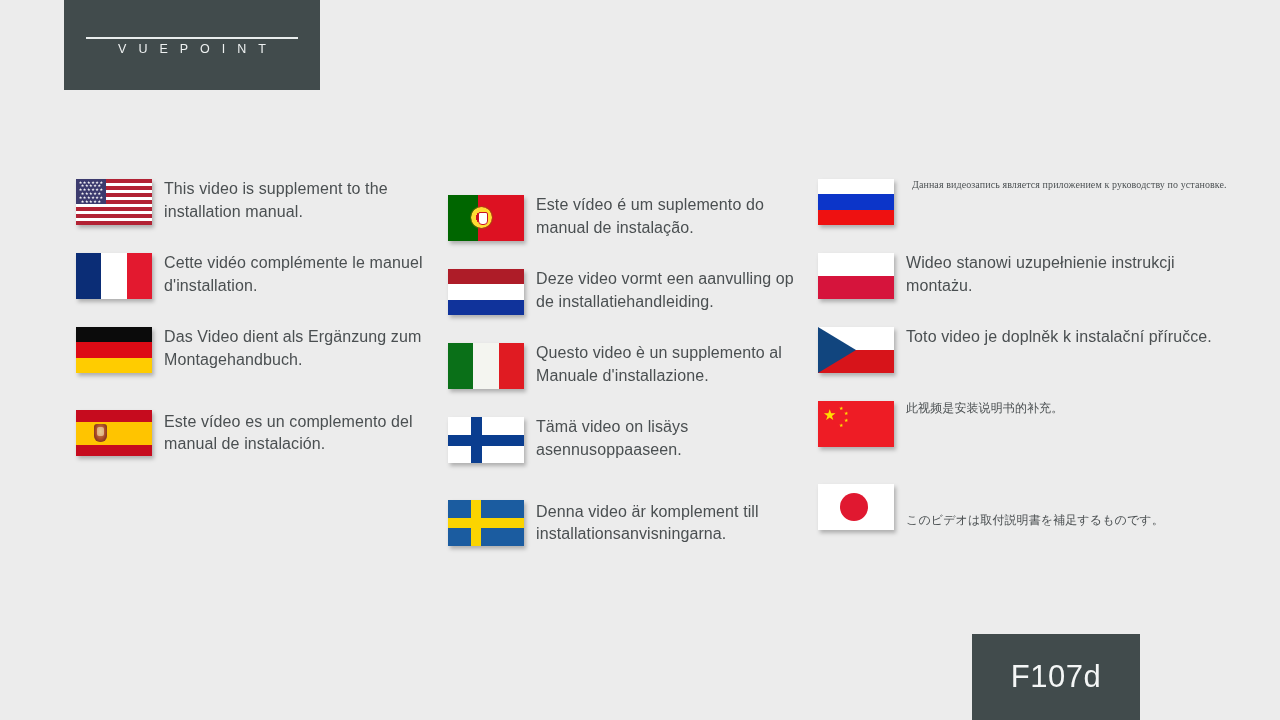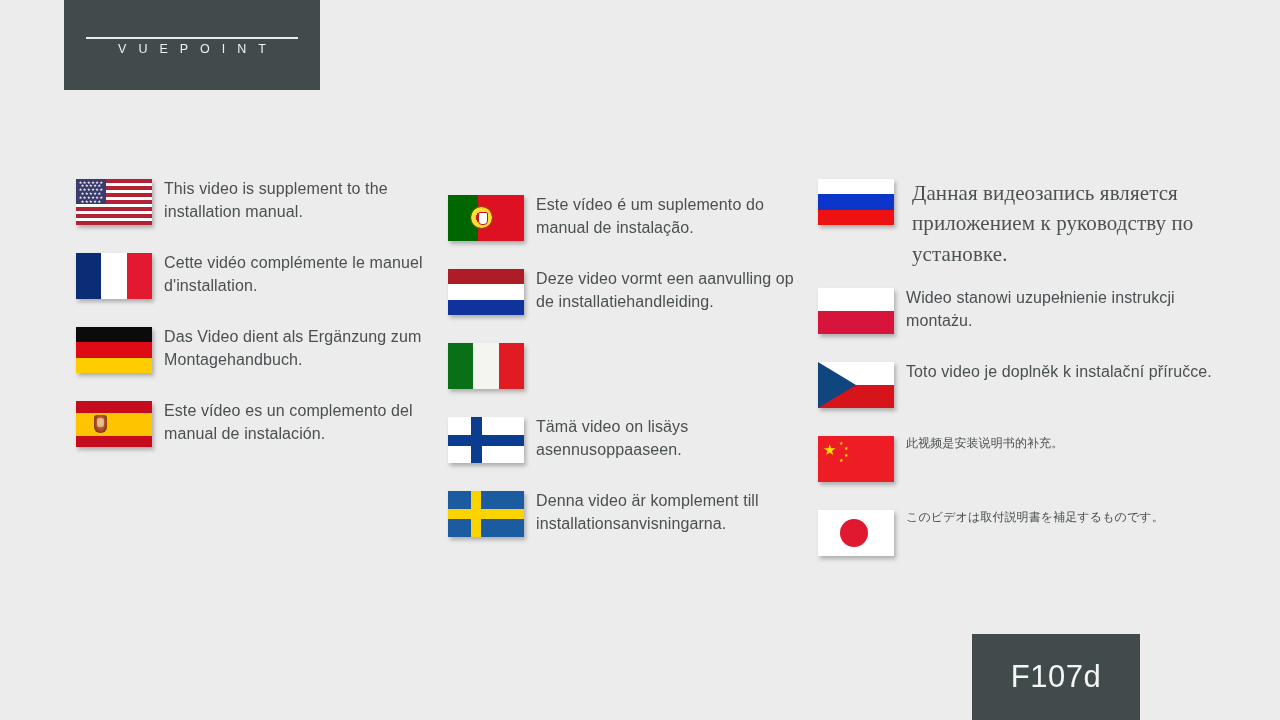--- a/index.html
+++ b/index.html
@@ -69,21 +69,21 @@
   #col-1 { left: 76px;  top: 176px; width: 360px; }
   #col-2 { left: 448px; top: 192px; width: 360px; }
   #col-3 { left: 818px; top: 176px; width: 420px; }
 
   .lang-row {
     display: flex;
     align-items: flex-start;
     margin-bottom: 16px;
     min-height: 58px;
   }
-  .lang-row:last-child { margin-bottom: 0; }
+  .lang-row:last-child { margin-bottom: 0; align-items: flex-end; }
 
   .flag {
     position: relative;
     width: 76px;
     height: 46px;
     flex: 0 0 76px;
     overflow: hidden;
     box-shadow: 2px 3px 4px rgba(0,0,0,0.26);
     background: #fff;
     margin-top: 3px;
@@ -92,24 +92,25 @@
   .lang-text {
     margin-left: 12px;
     font-size: 16px;
     line-height: 1.42;
     color: #4a4f51;
     letter-spacing: 0.1px;
     padding-top: 2px;
   }
   .lang-text.serif {
     font-family: "Liberation Serif", serif;
-    font-size: 21px;
+    font-size: 10px;
     line-height: 1.45;
     margin-left: 18px;
     color: #4c5153;
+    text-align: right;
   }
   .lang-text.cjk {
     font-family: Liberation Mono, monospace;
     font-size: 12px;
     line-height: 1.5;
   }
 
   
   .stripe-h { position: absolute; left: 0; width: 100%; }
   .stripe-v { position: absolute; top: 0; height: 100%; }
@@ -322,20 +323,21 @@
     </div>
     <div class="lang-text">Deze video vormt een aanvulling op de installatiehandleiding.</div>
   </div>
 
   <div class="lang-row">
     <div class="flag flag-it">
       <div class="stripe-v it-g"></div>
         <div class="stripe-v it-w"></div>
         <div class="stripe-v it-r"></div>
     </div>
+    <div class="lang-text">Questo video è un supplemento al Manuale d'installazione.</div>
   </div>
 
   <div class="lang-row">
     <div class="flag flag-fi">
       <div class="fi-h"></div>
         <div class="fi-v"></div>
     </div>
     <div class="lang-text">Tämä video on lisäys asennusoppaaseen.</div>
   </div>
 

